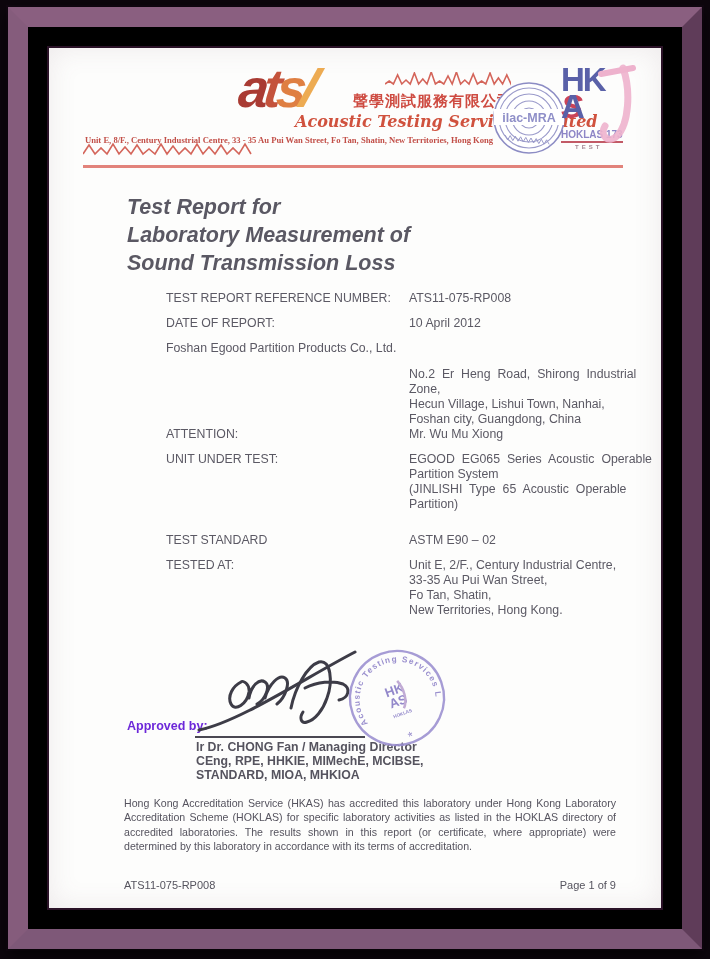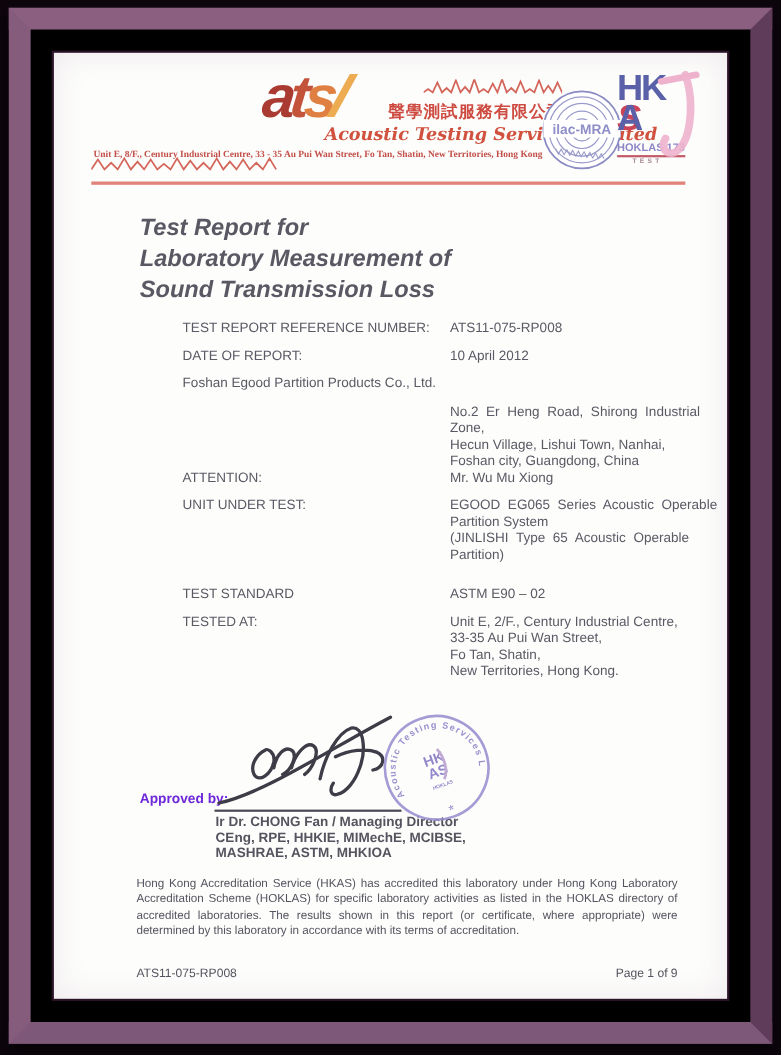--- a/index.html
+++ b/index.html
@@ -185,21 +185,21 @@
 
     <div class="approved-by">Approved by:</div>
     <svg class="signature" viewBox="0 0 180 96">
       <path d="M12,88 C52,80 118,36 168,10"></path>
       <path d="M54,40 C46,44 40,54 44,62 C48,70 60,62 62,50 C63,42 56,38 54,40 M62,56 C64,44 72,36 78,40 C84,44 78,58 70,62 M78,56 C82,42 92,32 98,36 C104,40 98,56 90,62"></path>
       <path d="M104,66 C108,46 120,24 132,20 C144,17 146,40 140,56 C136,68 128,78 120,80 C114,82 112,76 116,70 M118,46 C130,40 146,38 156,42 C164,46 162,56 152,58"></path>
     </svg>
     <div class="sigline"></div>
     <div class="signer">Ir Dr. CHONG Fan / Managing Director</div>
     <div class="quals1">CEng, RPE, HHKIE, MIMechE, MCIBSE,</div>
-    <div class="quals2">MASHRAE, ASTM, MHKIOA</div>
+    <div class="quals2">STANDARD, MIOA, MHKIOA</div>
 
     <svg class="stamp" viewBox="0 0 112 112">
       <g transform="rotate(-20 56 56)">
         <circle cx="56" cy="56" r="47" fill="none" stroke="#9b8fd0" stroke-width="2.4"></circle>
         <defs>
             <path id="stArc" d="M 20,70 A 38,38 0 1 1 92,70" fill="none"></path>
           </defs>
         <text font-size="8.3" font-weight="bold" letter-spacing="1.2" fill="#8d81c8" font-family="Liberation Sans, sans-serif">
           <textPath href="#stArc">Acoustic Testing Services Limited</textPath>
         </text>

